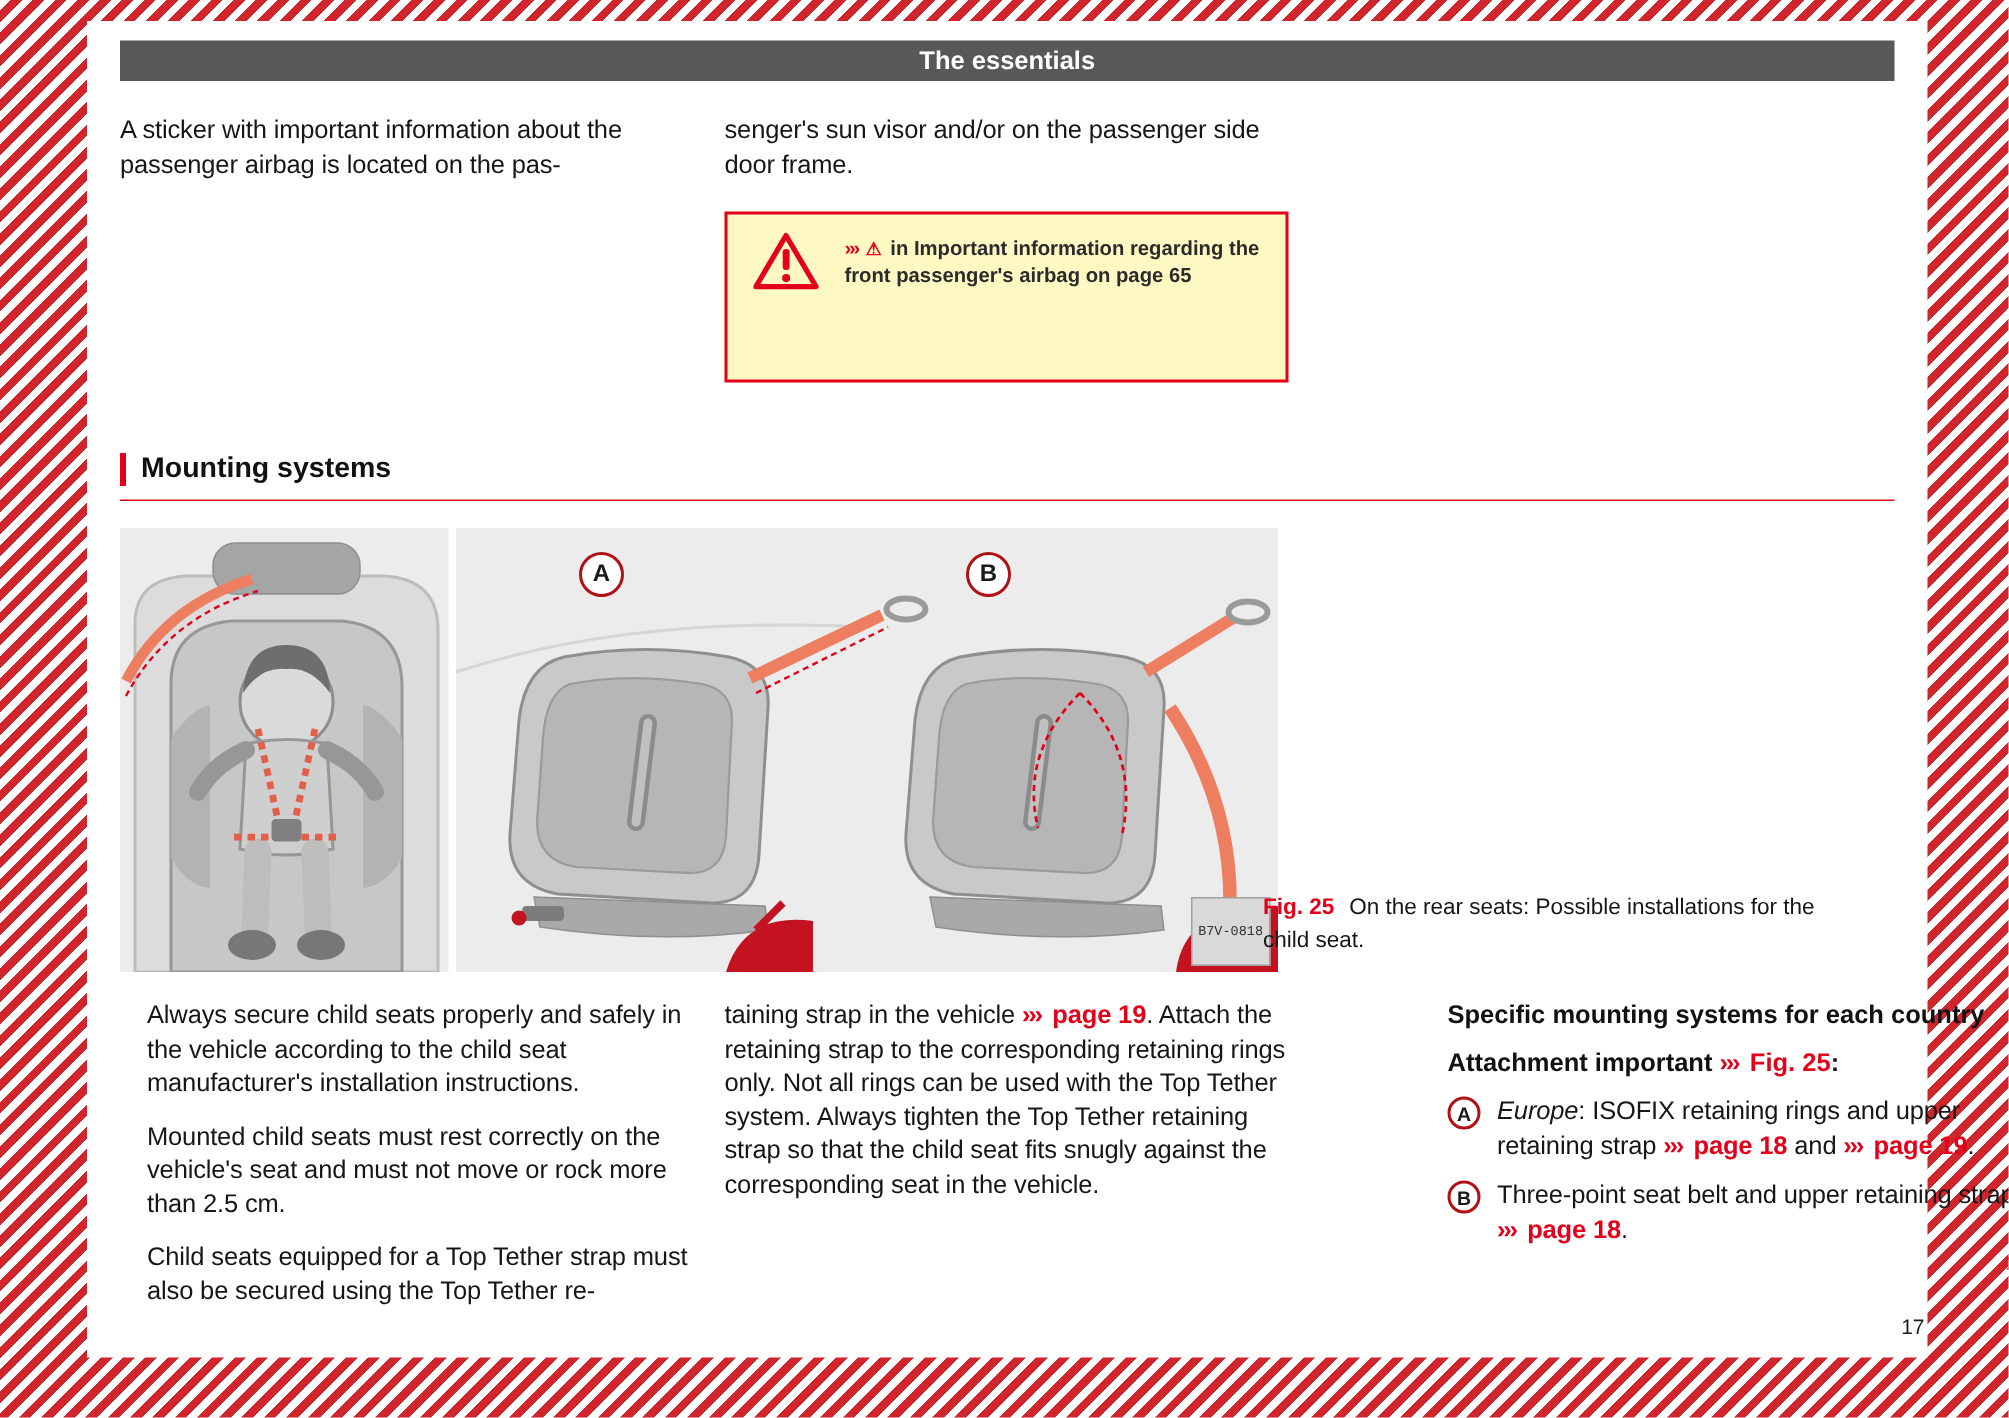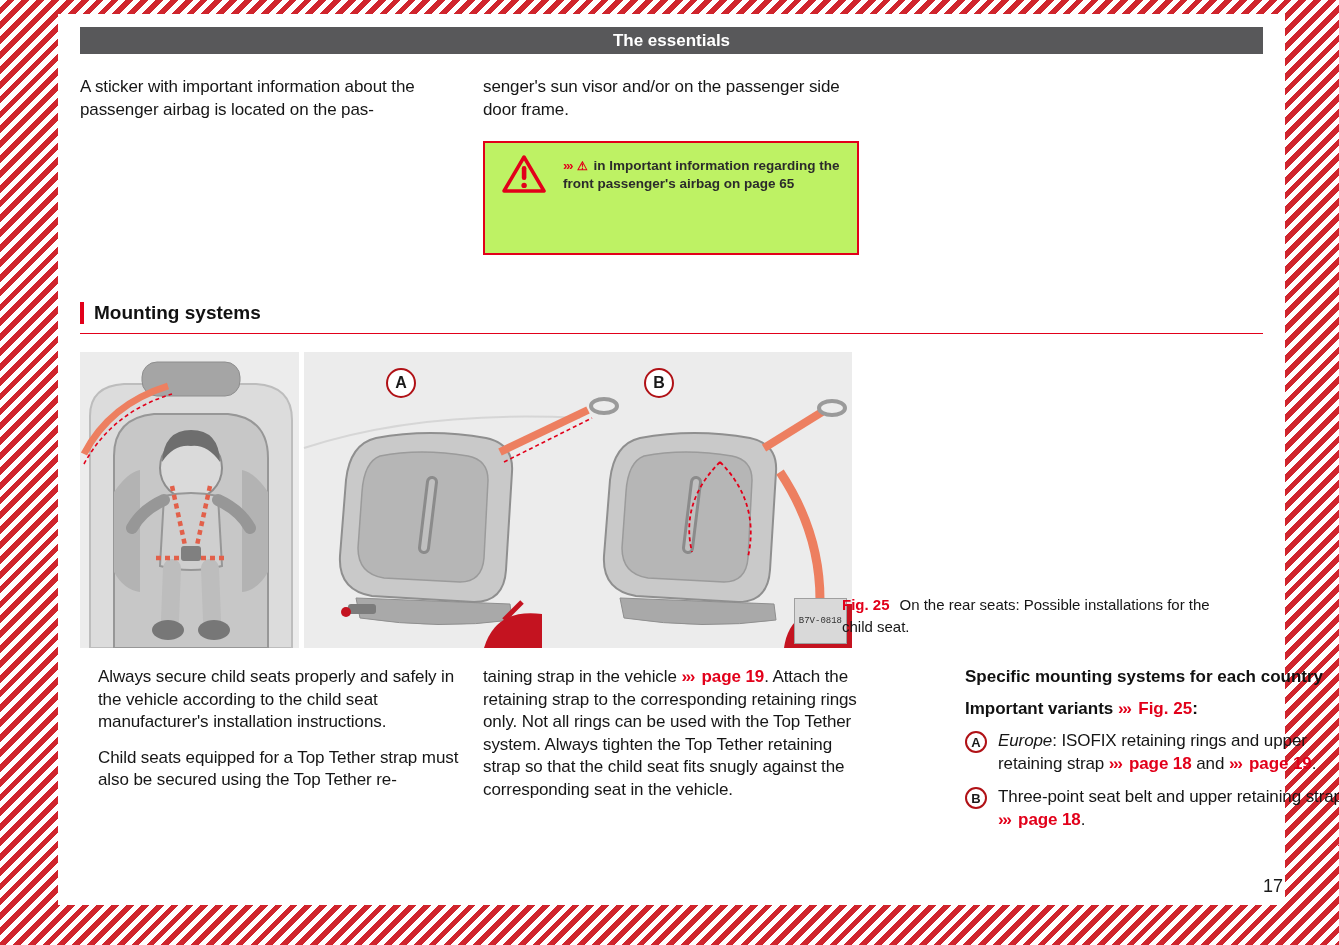--- a/index.html
+++ b/index.html
@@ -21,21 +21,21 @@
   .col { position:absolute; }
   p.body-text, .body-text {
     font-size:17px; line-height:22.5px; color:#161616; letter-spacing:-0.1px;
   }
   p.body-text { margin-bottom:13px; }
   .arrows { color:#e2001a; font-weight:bold; letter-spacing:-1.5px; padding-right:3px; }
   .redlink { color:#e2001a; font-weight:bold; }
   .warn-inline { color:#e2001a; font-size:12px; padding:0 2px; }
   .ref-box {
     position:absolute; left:425px; top:127px; width:376px; height:114px;
-    border:2px solid #e2001a; background:#bef264;
+    border:2px solid #e2001a; background:#fef9c3;
   }
   .ref-row { display:flex; align-items:center; }
   .ref-row.first { margin-top:10px; }
   .ref-row.second { margin-top:8px; }
   .ref-icon-cell { width:78px; display:flex; justify-content:center; flex:0 0 78px; }
   .ref-text { font-size:13.5px; font-weight:bold; color:#2b2b2b; line-height:17px; padding-right:10px; }
   .section-head {
     position:absolute; left:22px; top:288px; border-left:4px solid #e2001a;
     padding-left:10px; font-size:19px; font-weight:bold; color:#111;
   }
@@ -58,21 +58,21 @@
   .col3-sub { font-size:17px; font-weight:bold; color:#111; margin-bottom:11px; }
   .list-item { display:flex; margin-bottom:11px; }
   .item-marker {
     flex:0 0 22px; width:22px; height:22px; border:2px solid #b01116; border-radius:50%;
     color:#1a1a1a; font-weight:bold; font-size:13px; display:flex; align-items:center; justify-content:center;
     margin-right:11px; margin-top:1px;
   }
   .item-text { font-size:17px; line-height:22.5px; color:#161616; letter-spacing:-0.1px; }
   .italic { font-style:italic; }
   .continuation { position:absolute; right:-6px; top:162px; color:#e2001a; font-weight:bold; font-size:22px; }
-  .page-num { position:absolute; right:2px; top:862px; font-size:18px; color:#1a1a1a; }
+  .page-num { position:absolute; right:2px; top:862px; font-size:14px; color:#1a1a1a; }
 </style>
 </head>
 <body>
 
 <div class="page">
   <div class="content">
 
     <div class="header-bar">The essentials</div>
 
     <div class="col" style="left:22px; top:62px; width:382px;">
@@ -154,30 +154,31 @@
         <div class="fig-label" style="left:564px; top:16px;">B</div>
         <div class="fig-code">B7V-0818</div>
       </div>
       <div class="fig-caption">
         <span class="fig-num">Fig. 25</span><span>On the rear seats: Possible installations for the child seat.</span>
       </div>
     </div>
 
     <div class="col" style="left:8px; top:652px; width:382px;margin-left:32px;">
       <p class="body-text">Always secure child seats properly and safely in the vehicle according to the child seat manufacturer's installation instructions.</p>
+      <p class="body-text">Mounted child seats must rest correctly on the vehicle's seat and must not move or rock more than 2.5 cm.</p>
       <p class="body-text">Child seats equipped for a Top Tether strap must also be secured using the Top Tether re-</p>
     </div>
 
     <div class="col" style="left:425px; top:652px; width:382px;">
       <p class="body-text"><span>taining strap in the vehicle </span><span class="arrows">›››</span> <span class="redlink">page 19</span><span>. Attach the retaining strap to the corresponding retaining rings only. Not all rings can be used with the Top Tether system. Always tighten the Top Tether retaining strap so that the child seat fits snugly against the corresponding seat in the vehicle.</span></p>
     </div>
 
     <div class="col" style="left:876px; top:652px; width:378px;margin-left:31px;">
       <div class="col3-heading">Specific mounting systems for each country</div>
-      <div class="col3-sub"><span>Important variants </span><span class="arrows">›››</span> <span class="redlink">Fig. 25</span><span>:</span></div>
+      <div class="col3-sub"><span>Attachment important </span><span class="arrows">›››</span> <span class="redlink">Fig. 25</span><span>:</span></div>
 
       <div class="list-item">
         <div class="item-marker">A</div>
         <div class="item-text"><span class="italic">Europe</span><span>: ISOFIX retaining rings and upper retaining strap </span><span class="arrows">›››</span> <span class="redlink">page 18</span><span> and </span><span class="arrows">›››</span> <span class="redlink">page 19</span><span>.</span></div>
       </div>
 
       <div class="list-item">
         <div class="item-marker">B</div>
         <div class="item-text"><span>Three-point seat belt and upper retaining strap </span><span class="arrows">›››</span> <span class="redlink">page 18</span><span>.</span></div>
       </div>

